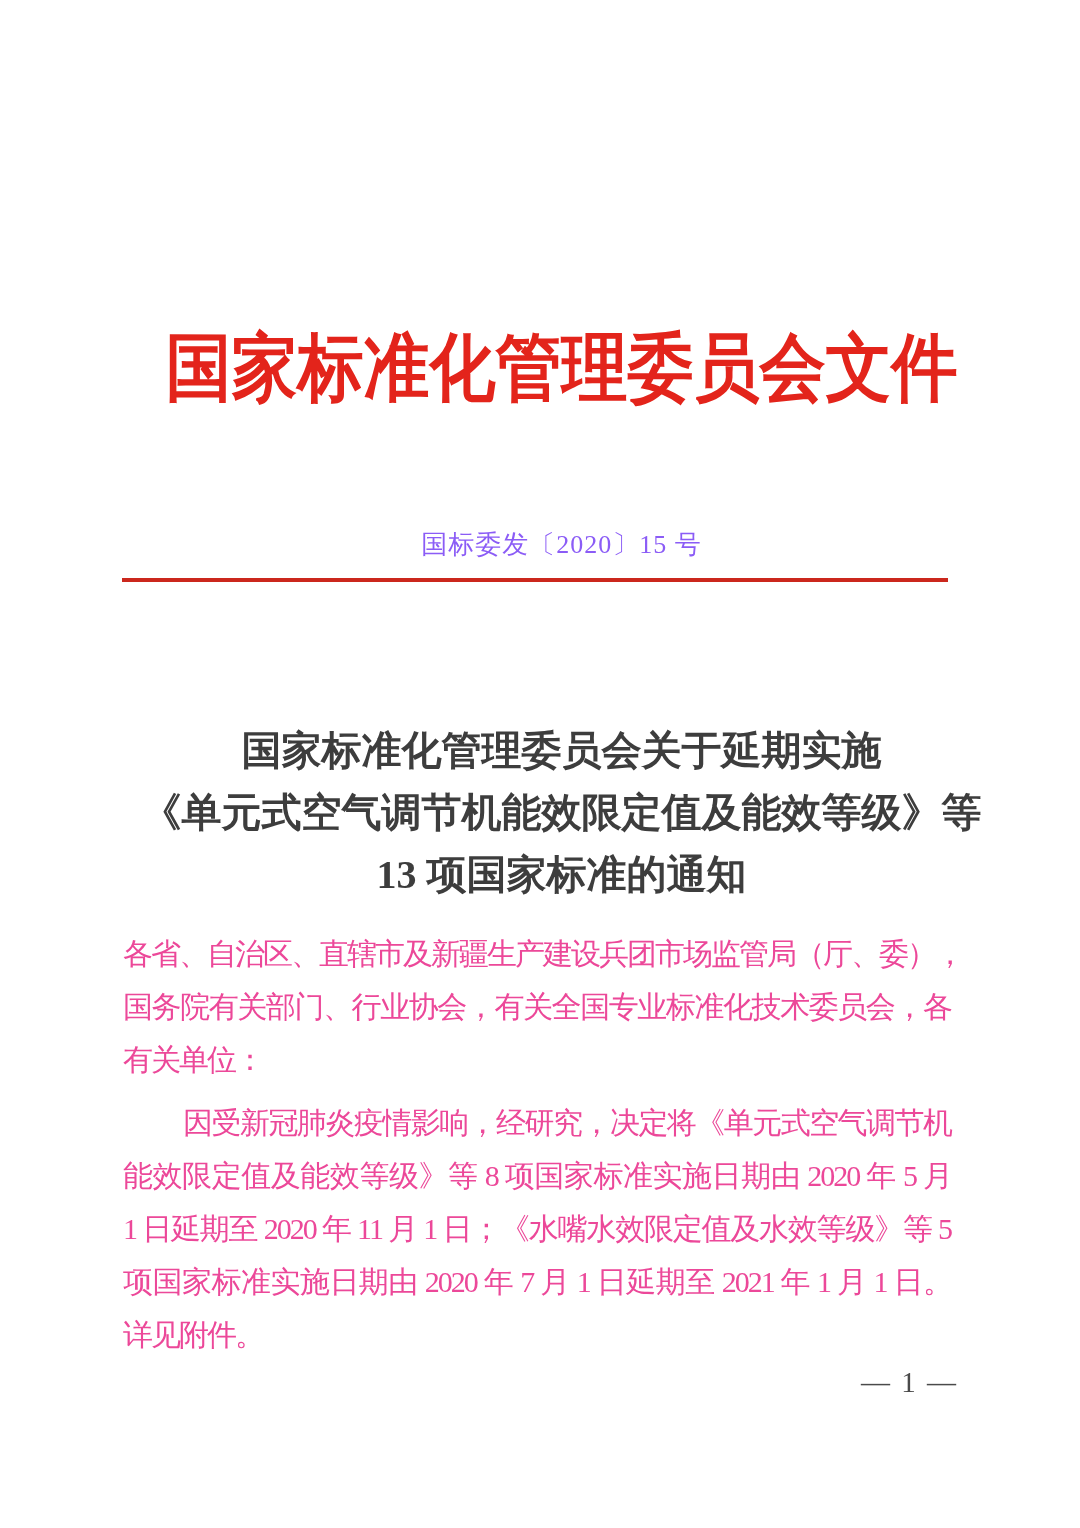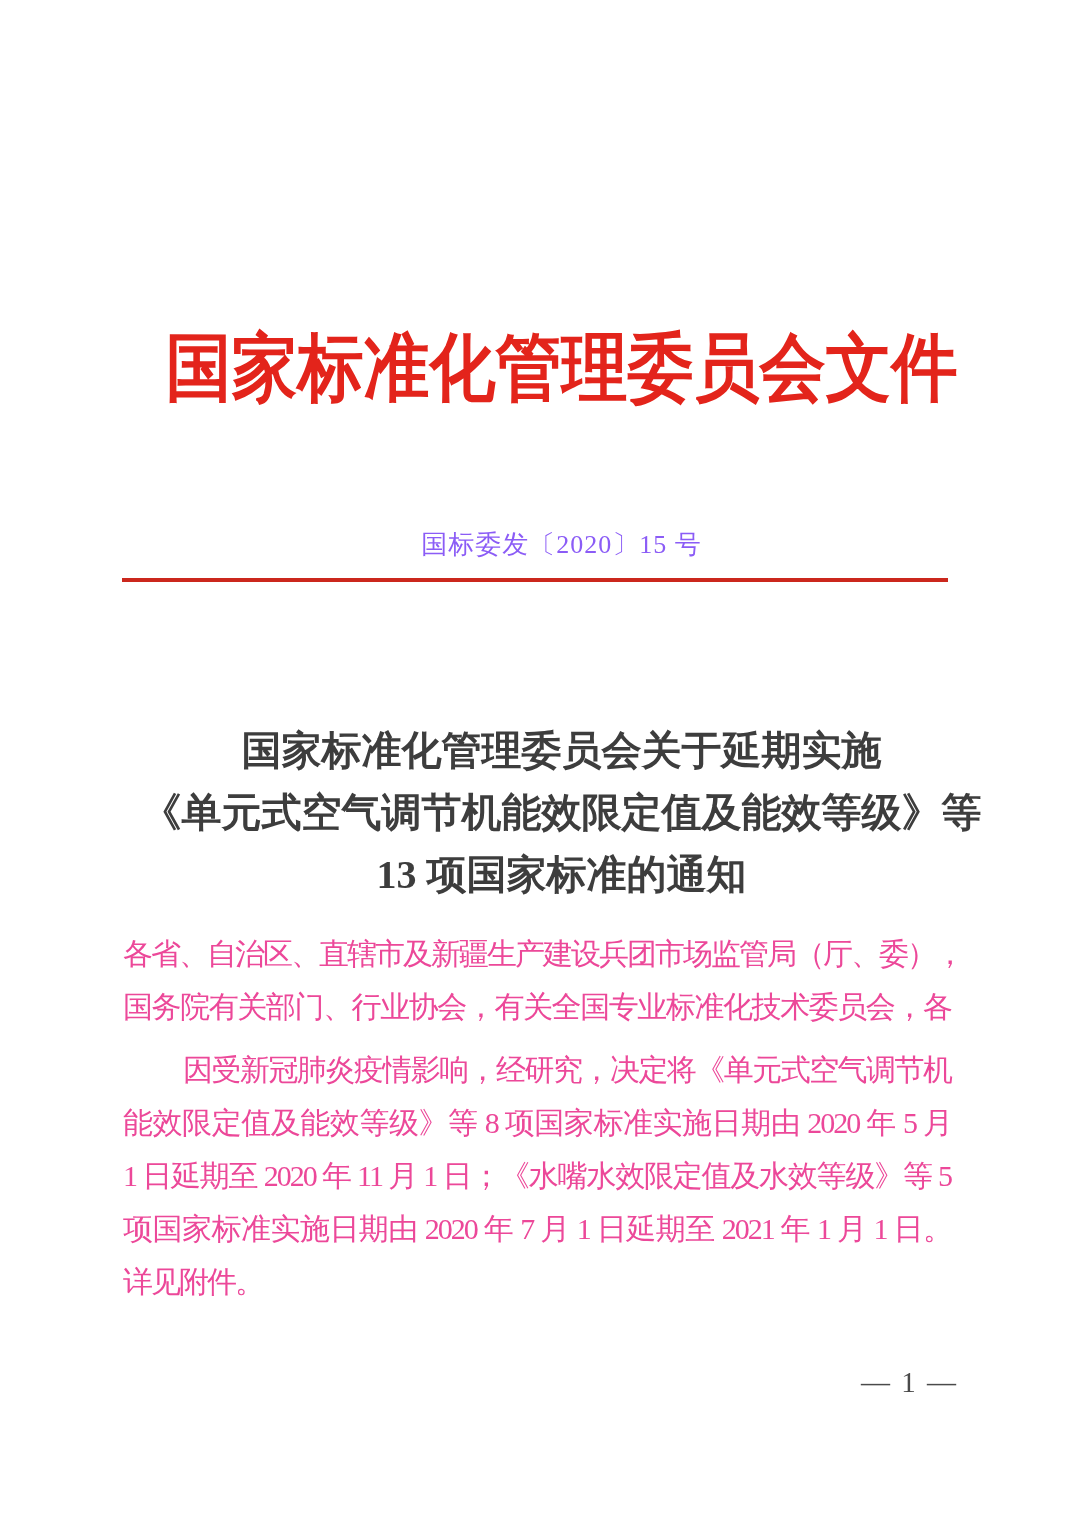--- a/index.html
+++ b/index.html
@@ -126,20 +126,21 @@
     <div class="t-line">国家标准化管理委员会关于延期实施</div>
     <div class="t-line">《单元式空气调节机能效限定值及能效等级》等</div>
     <div class="t-line">13 项国家标准的通知</div>
   </div>
 
   <div class="body-block">
 
     <div class="para-1">
       <div class="b-line">各省、自治区、直辖市及新疆生产建设兵团市场监管局（厅、委），</div>
       <div class="b-line">国务院有关部门、行业协会，有关全国专业标准化技术委员会，各</div>
+      <div class="b-line plain">有关单位：</div>
     </div>
 
     <div class="para-2">
       <div class="b-line indent">因受新冠肺炎疫情影响，经研究，决定将《单元式空气调节机</div>
       <div class="b-line">能效限定值及能效等级》等 8 项国家标准实施日期由 2020 年 5 月</div>
       <div class="b-line">1 日延期至 2020 年 11 月 1 日；《水嘴水效限定值及水效等级》等 5</div>
       <div class="b-line">项国家标准实施日期由 2020 年 7 月 1 日延期至 2021 年 1 月 1 日。</div>
       <div class="b-line plain">详见附件。</div>
     </div>
 

